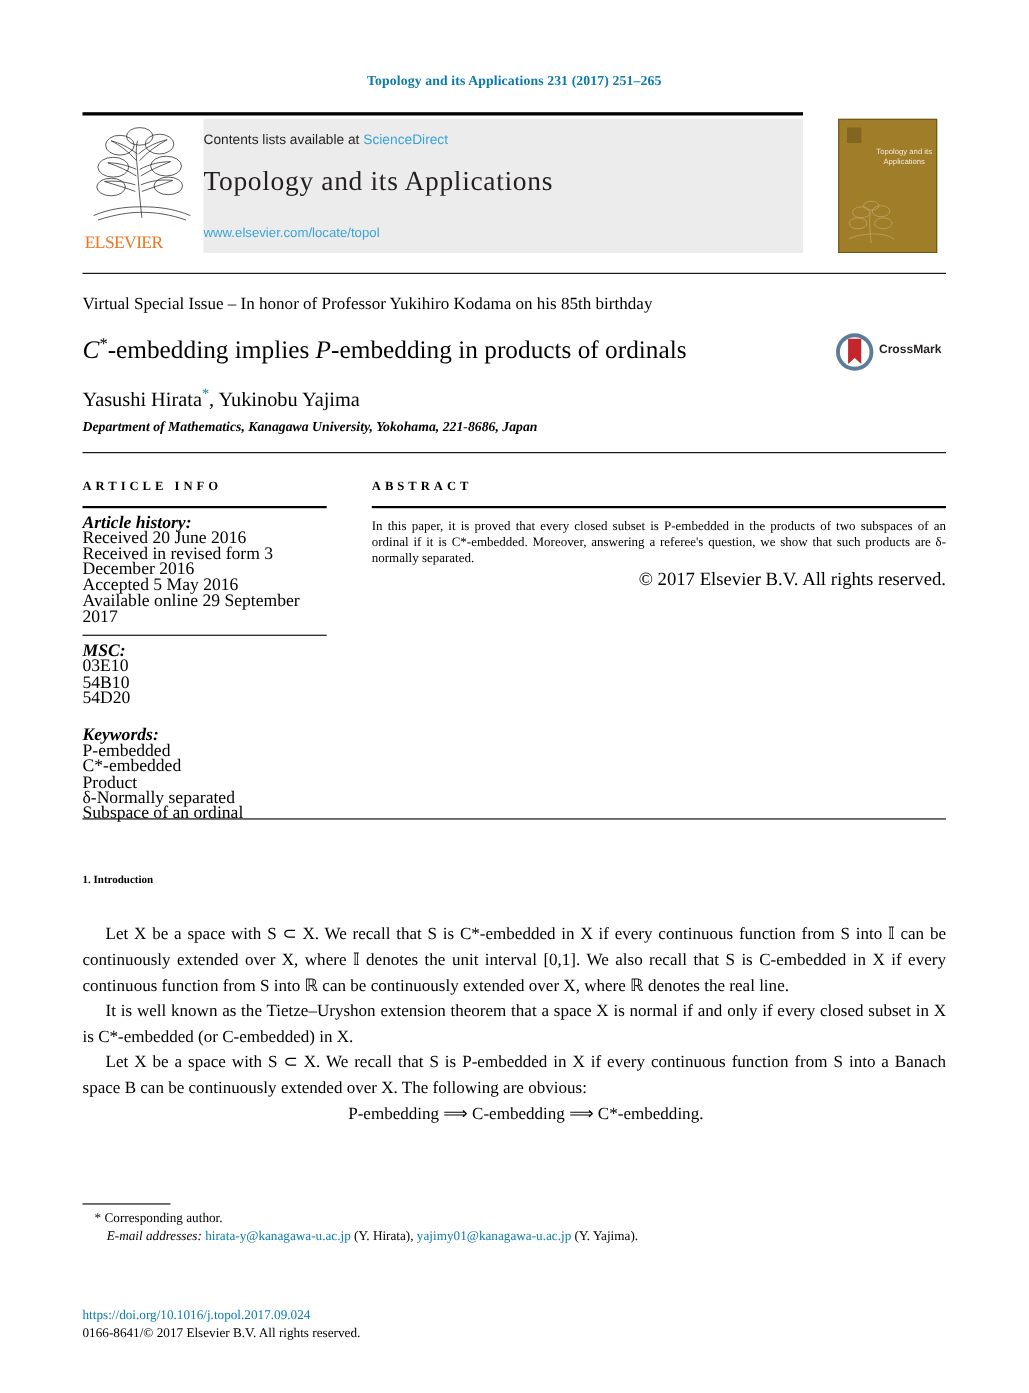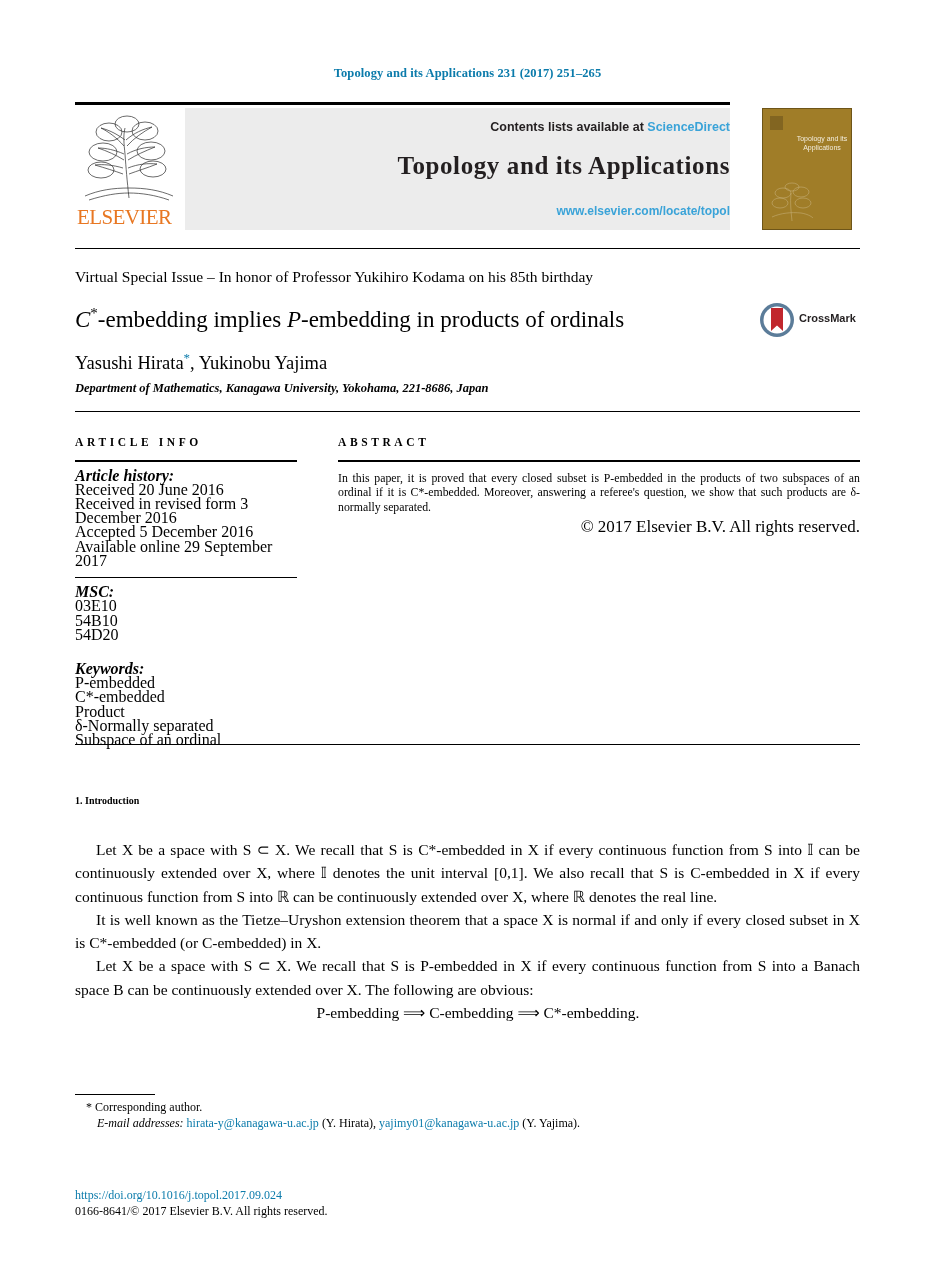--- a/index.html
+++ b/index.html
@@ -46,32 +46,31 @@
   .elsevier-logo {
     position: absolute;
     left: 0; top: 0;
     width: 108px; height: 122px;
   }
   .tree-svg { position: absolute; left: 4px; top: 2px; }
   .elsevier-word {
     position: absolute;
     left: 2px; bottom: 0px;
     font-family: "Liberation Serif", serif;
-    font-size: 21px;
+    font-size: 16px;
     letter-spacing: -0.6px;
     color: #e87722;
     font-weight: 400;
   }
   .masthead-box {
     position: absolute;
     left: 110px; top: 0;
     width: 545px; height: 122px;
     background: #ececec;
-    text-align: right;
-    font-weight: bold;
+    text-align: left;
   }
   .contents-line {
     margin-top: 12px;
     font-family: "Liberation Sans", sans-serif;
     font-size: 12.5px;
     color: #231f20;
   }
   .contents-line a { color: #3aa3d8; text-decoration: none; }
   .journal-name {
     margin-top: 18px;
@@ -369,21 +368,21 @@
   <div class="rule-title"></div>
 
   <div class="info-col">
     <div class="sec-head">ARTICLE INFO</div>
     <div class="sec-rule"></div>
 
     <div class="info-block">
       <div class="lbl">Article history:</div>
       <div>Received 20 June 2016</div>
       <div>Received in revised form 3 December 2016</div>
-      <div>Accepted 5 December 2016</div>
+      <div>Accepted 5 May 2016</div>
       <div>Available online 29 September 2017</div>
     </div>
 
     <div class="info-rule"></div>
 
     <div class="info-block">
       <div class="lbl">MSC:</div>
       <div>03E10</div>
       <div>54B10</div>
       <div>54D20</div>

